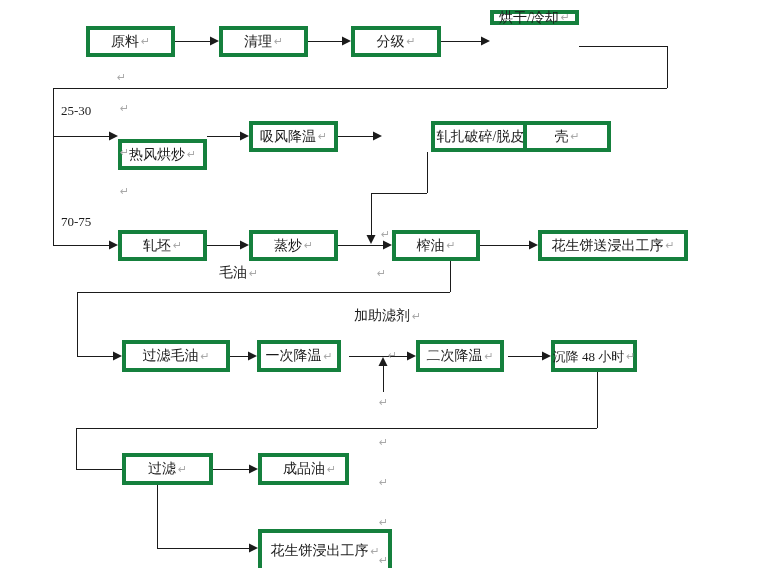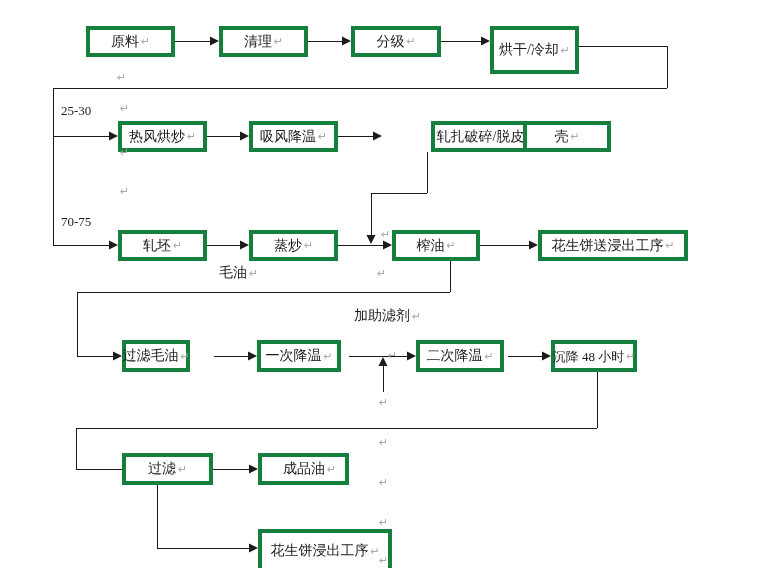--- a/index.html
+++ b/index.html
@@ -99,26 +99,26 @@
       <span class="ret">↵</span>
     </div>
   <div class="box" style="left:219px;top:26px;width:89px;height:31px;">
       <span>清理</span>
       <span class="ret">↵</span>
     </div>
   <div class="box" style="left:351px;top:26px;width:90px;height:31px;">
       <span>分级</span>
       <span class="ret">↵</span>
     </div>
-  <div class="box" style="left:490px;top:26px;width:89px;height:48px;">
+  <div class="box" style="left:490px;top:10px;width:89px;height:15px;">
       <span>烘干/冷却</span>
       <span class="ret">↵</span>
     </div>
 
-  <div class="box" style="left:118px;top:121px;width:89px;height:31px;">
+  <div class="box" style="left:118px;top:139px;width:89px;height:31px;">
       <span>热风烘炒</span>
       <span class="ret">↵</span>
     </div>
   <div class="box" style="left:249px;top:121px;width:89px;height:31px;">
       <span>吸风降温</span>
       <span class="ret">↵</span>
     </div>
   <div class="box" style="left:388px;top:121px;width:110px;height:31px;margin-left:43px;">
       <span>轧扎破碎/脱皮</span>
       <span class="ret">↵</span>
@@ -138,21 +138,21 @@
     </div>
   <div class="box" style="left:392px;top:230px;width:88px;height:31px;">
       <span>榨油</span>
       <span class="ret">↵</span>
     </div>
   <div class="box" style="left:538px;top:230px;width:150px;height:31px;">
       <span>花生饼送浸出工序</span>
       <span class="ret">↵</span>
     </div>
 
-  <div class="box" style="left:122px;top:340px;width:68px;height:32px;">
+  <div class="box" style="left:122px;top:340px;width:108px;height:32px;">
       <span>过滤毛油</span>
       <span class="ret">↵</span>
     </div>
   <div class="box" style="left:257px;top:340px;width:84px;height:32px;">
       <span>一次降温</span>
       <span class="ret">↵</span>
     </div>
   <div class="box" style="left:416px;top:340px;width:88px;height:32px;">
       <span>二次降温</span>
       <span class="ret">↵</span>

